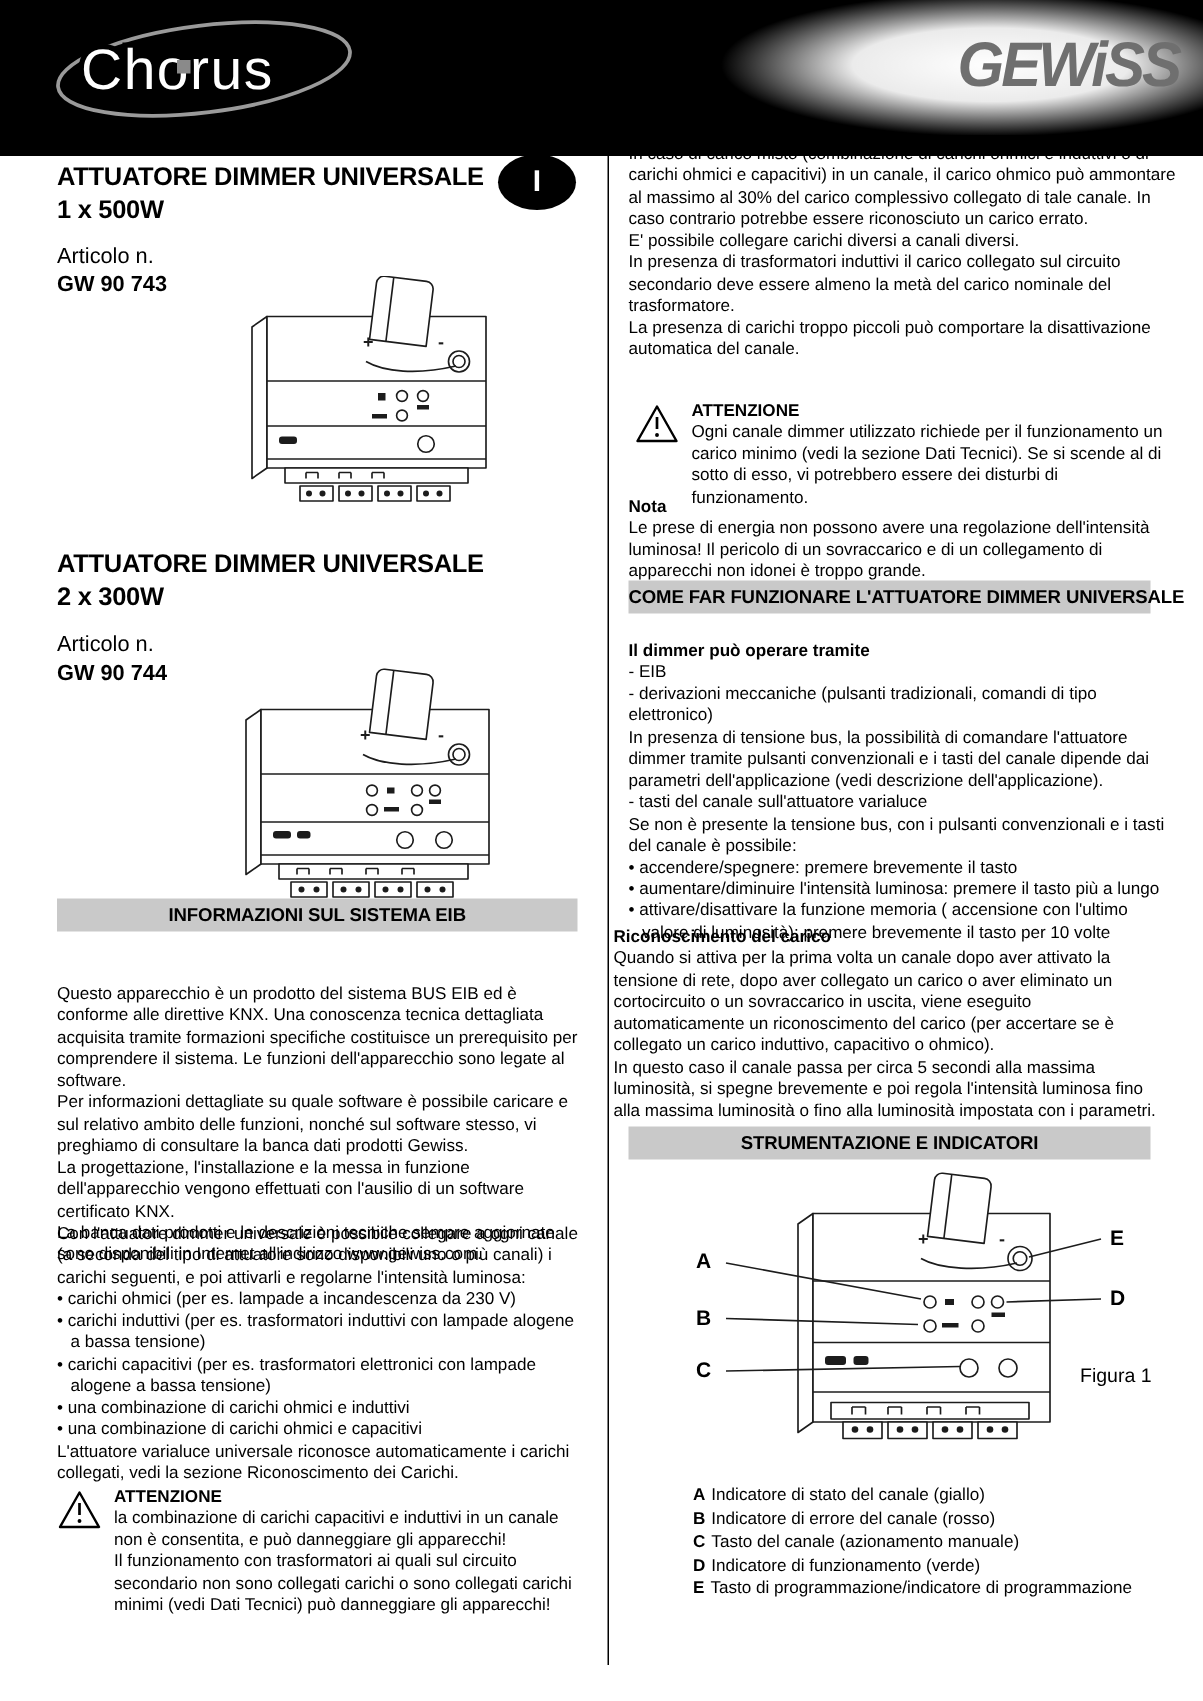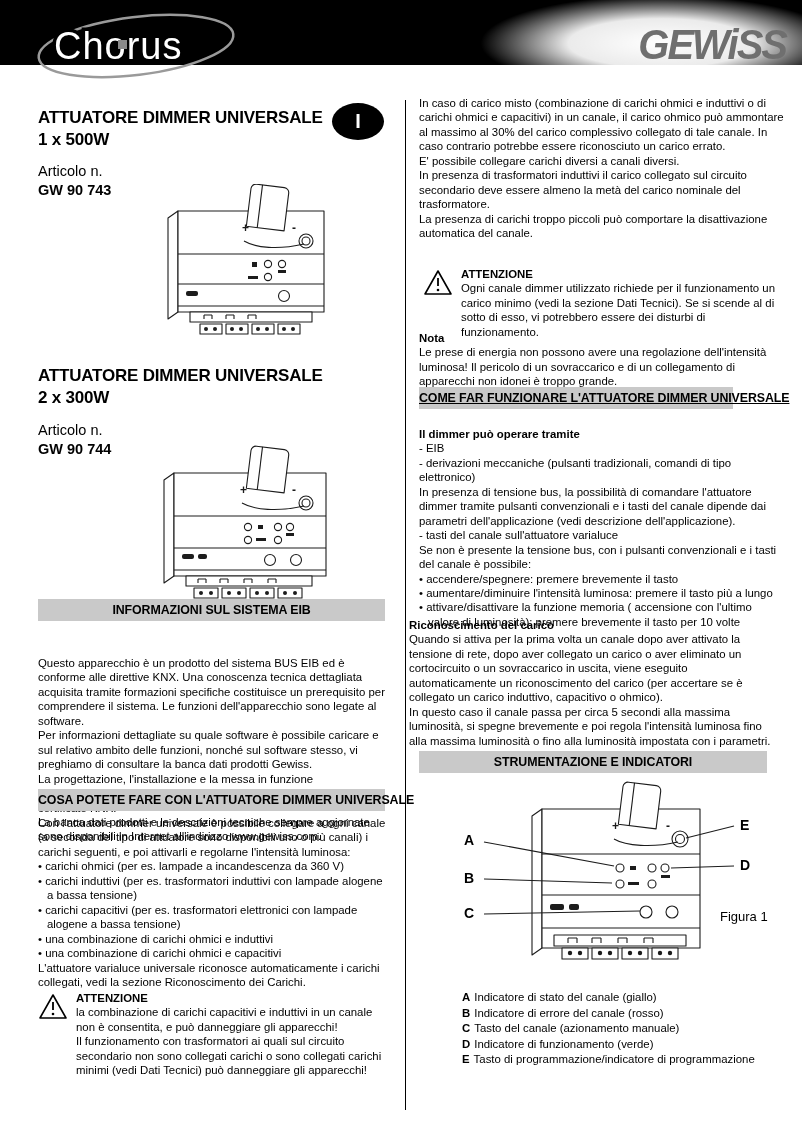--- a/index.html
+++ b/index.html
@@ -3,21 +3,21 @@
 <meta charset="utf-8">
 <style>
   * { margin:0; padding:0; box-sizing:border-box; }
   html,body { background:#e9e9e9; }
   .page {
     position:relative; width:802px; height:1134px; background:#ffffff;
     font-family:"Liberation Sans","DejaVu Sans",sans-serif; color:#000;
     overflow:hidden; margin:0 auto;
   }
   
-  .hdr { position:absolute; left:0; top:0; width:802px; height:65px; background:#000; }
+  .hdr { position:absolute; left:0; top:0; width:802px; height:104px; background:#000; }
   .hdr-glow { position:absolute; left:430px; top:0; width:372px; height:90px;
     background:radial-gradient(ellipse 62% 68% at 62% 48%, #ffffff 0%, rgba(255,255,255,.92) 40%, rgba(255,255,255,0) 78%); }
   .chorus-svg { position:absolute; left:32px; top:10px; }
   .gewiss { position:absolute; right:16px; top:22px; font-size:40px; font-weight:bold;
     font-style:italic; letter-spacing:-2px; color:#6f6f6f; transform:scaleY(1.05); }
   
   .divider { position:absolute; left:405px; top:100px; width:1px; height:1010px; background:#000; }
   .abs { position:absolute; }
   .body-txt { font-size:11.4px; line-height:14.45px; white-space:pre-line; }
   .prod-title { font-size:17px; font-weight:bold; line-height:21.5px; letter-spacing:-0.2px; }
@@ -179,25 +179,24 @@
     </g>
   </svg>
 
   <div class="abs section-bar" style="left:38px; top:599px; width:347px;">INFORMAZIONI SUL SISTEMA EIB</div>
 
   <div class="abs body-txt" style="left:38px; top:656px; width:352px;">Questo apparecchio è un prodotto del sistema BUS EIB ed è conforme alle direttive KNX. Una conoscenza tecnica dettagliata acquisita tramite formazioni specifiche costituisce un prerequisito per comprendere il sistema. Le funzioni dell'apparecchio sono legate al software.
 Per informazioni dettagliate su quale software è possibile caricare e sul relativo ambito delle funzioni, nonché sul software stesso, vi preghiamo di consultare la banca dati prodotti Gewiss.
 La progettazione, l'installazione e la messa in funzione dell'apparecchio vengono effettuati con l'ausilio di un software certificato KNX.
 La banca dati prodotti e le descrizioni tecniche sempre aggiornate sono disponibili in Internet all'indirizzo www.gewiss.com.</div>
 
-  <div class="abs section-bar" style="left:38px; top:789px; width:347px;">COSA POTETE FARE CON L'ATTUATORE DIMMER UNIVERSALE</div>
 
   <div class="abs" style="left:38px; top:816px; width:354px;">
     <div class="body-txt">Con l'attuatore dimmer universale è possibile collegare a ogni canale (a seconda del tipo di attuatore sono disponibili uno o più canali) i carichi seguenti, e poi attivarli e regolarne l'intensità luminosa:</div>
-    <div class="bul">•  carichi ohmici (per es. lampade a incandescenza da 360 V)</div>
+    <div class="bul">•  carichi ohmici (per es. lampade a incandescenza da 230 V)</div>
     <div class="bul">• carichi induttivi (per es. trasformatori induttivi con lampade alogene a bassa tensione)</div>
     <div class="bul">• carichi capacitivi (per es. trasformatori elettronici con lampade alogene a bassa tensione)</div>
     <div class="bul">• una combinazione di carichi ohmici e induttivi</div>
     <div class="bul">• una combinazione di carichi ohmici e capacitivi</div>
     <div class="body-txt">L'attuatore varialuce universale riconosce automaticamente i carichi collegati, vedi la sezione Riconoscimento dei Carichi.</div>
   </div>
 
   <div class="abs warn" style="left:38px; top:991px; width:350px;">
     <svg class="warn-icon" width="30" height="28" viewBox="0 0 30 28">
       <path d="M15 2 L28 25 H2 Z" fill="#fff" stroke="#000" stroke-width="1.6" stroke-linejoin="round"></path>
@@ -226,21 +225,21 @@
       <div class="warn-title">ATTENZIONE</div>
       <div class="warn-body">Ogni canale dimmer utilizzato richiede per il funzionamento un carico minimo (vedi la sezione Dati Tecnici). Se si scende al di sotto di esso, vi potrebbero essere dei disturbi di funzionamento.</div>
     </div>
   </div>
 
   <div class="abs" style="left:419px; top:331px; width:366px;">
     <div class="sub-bold">Nota</div>
     <div class="body-txt">Le prese di energia non possono avere una regolazione dell'intensità luminosa! Il pericolo di un sovraccarico e di un collegamento di apparecchi non idonei è troppo grande.</div>
   </div>
 
-  <div class="abs section-bar" style="left:419px; top:387px; width:314px;text-decoration:underline;">COME FAR FUNZIONARE L'ATTUATORE DIMMER UNIVERSALE</div>
+  <div class="abs section-bar" style="left:419px; top:387px; width:348px;">COME FAR FUNZIONARE L'ATTUATORE DIMMER UNIVERSALE</div>
 
   <div class="abs" style="left:419px; top:427px; width:366px;">
     <div class="sub-bold">Il dimmer può operare tramite</div>
     <div class="body-txt">- EIB</div>
     <div class="body-txt">- derivazioni meccaniche (pulsanti tradizionali, comandi di tipo elettronico)</div>
     <div class="body-txt">In presenza di tensione bus, la possibilità di comandare l'attuatore dimmer tramite pulsanti convenzionali e i tasti del canale dipende dai parametri dell'applicazione (vedi descrizione dell'applicazione).</div>
     <div class="body-txt">- tasti del canale sull'attuatore varialuce</div>
     <div class="body-txt">Se non è presente la tensione bus, con i pulsanti convenzionali e i tasti del canale è possibile:</div>
     <div class="bul">• accendere/spegnere: premere brevemente il tasto</div>
     <div class="bul">• aumentare/diminuire l'intensità luminosa: premere il tasto più a lungo</div>

